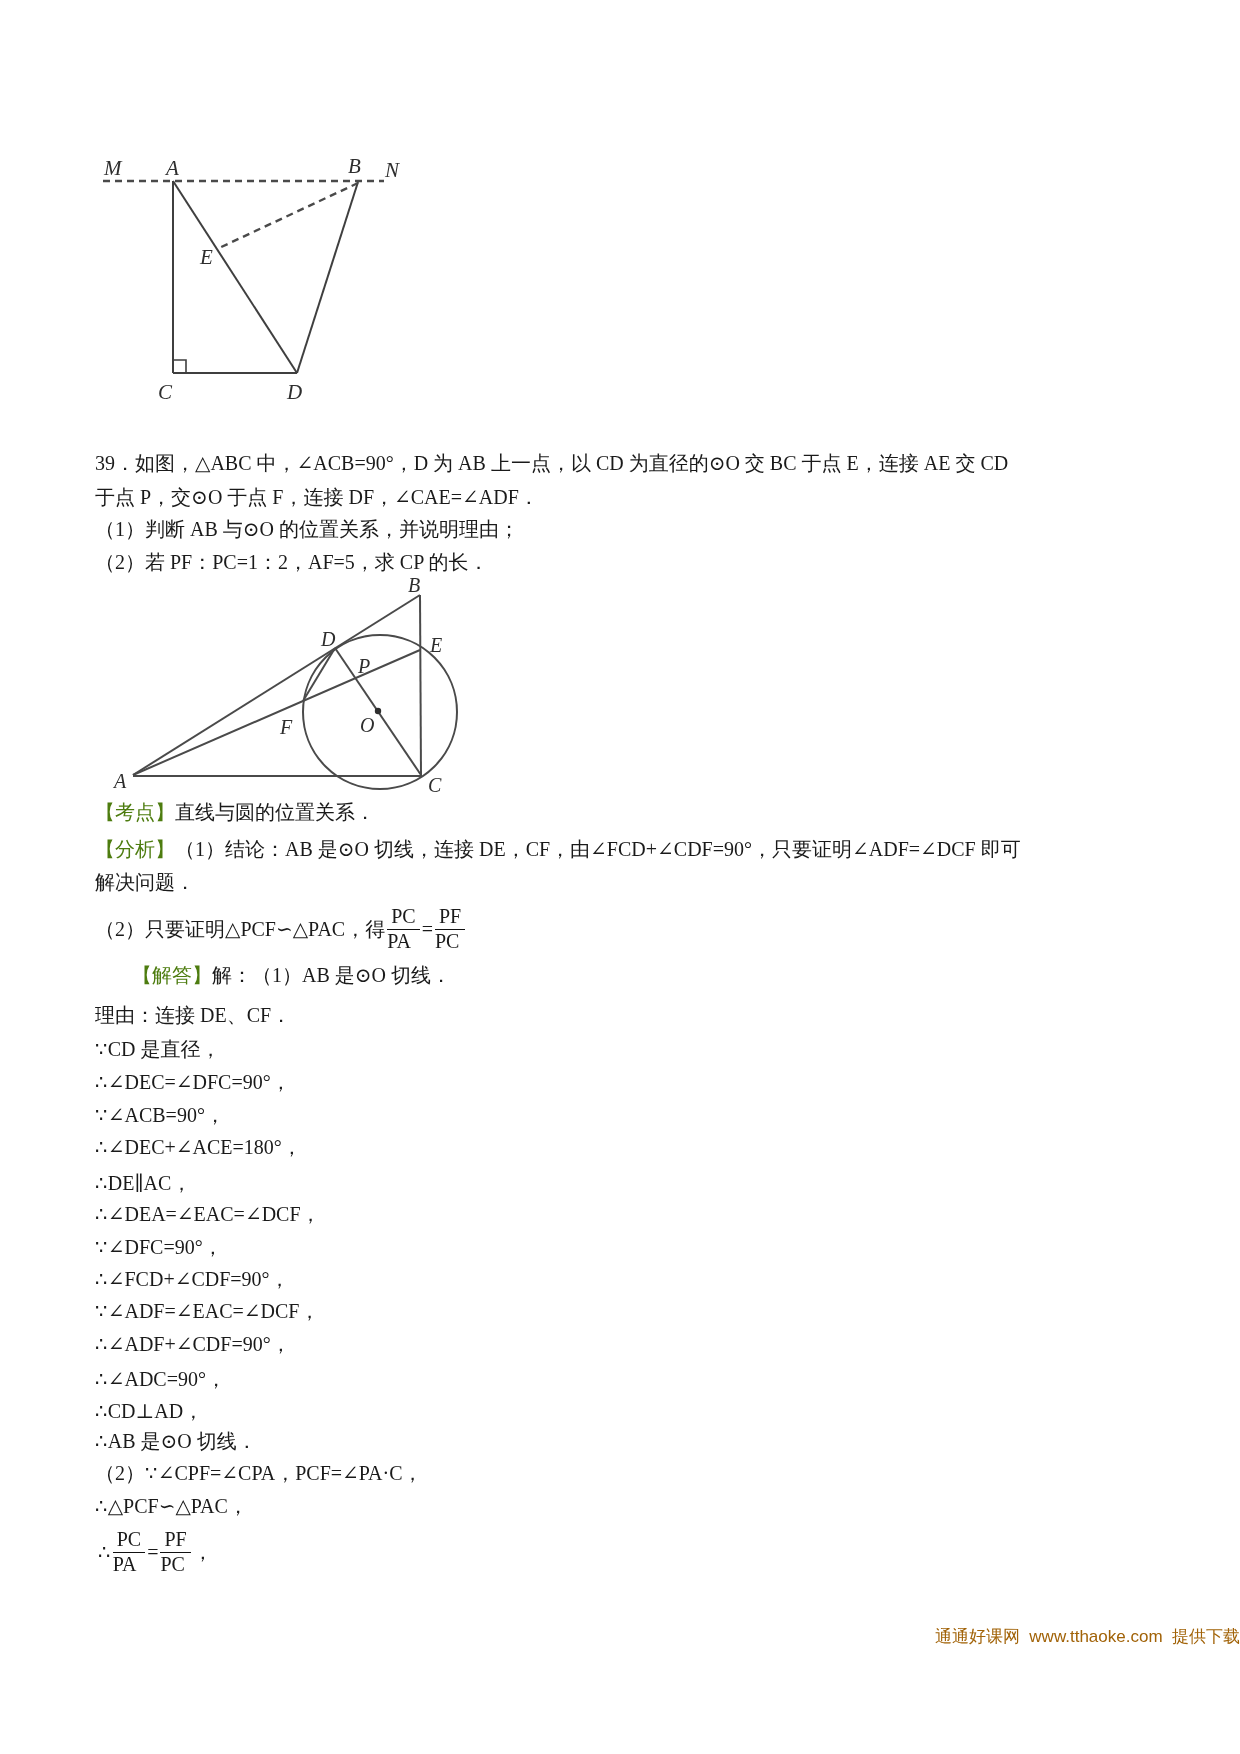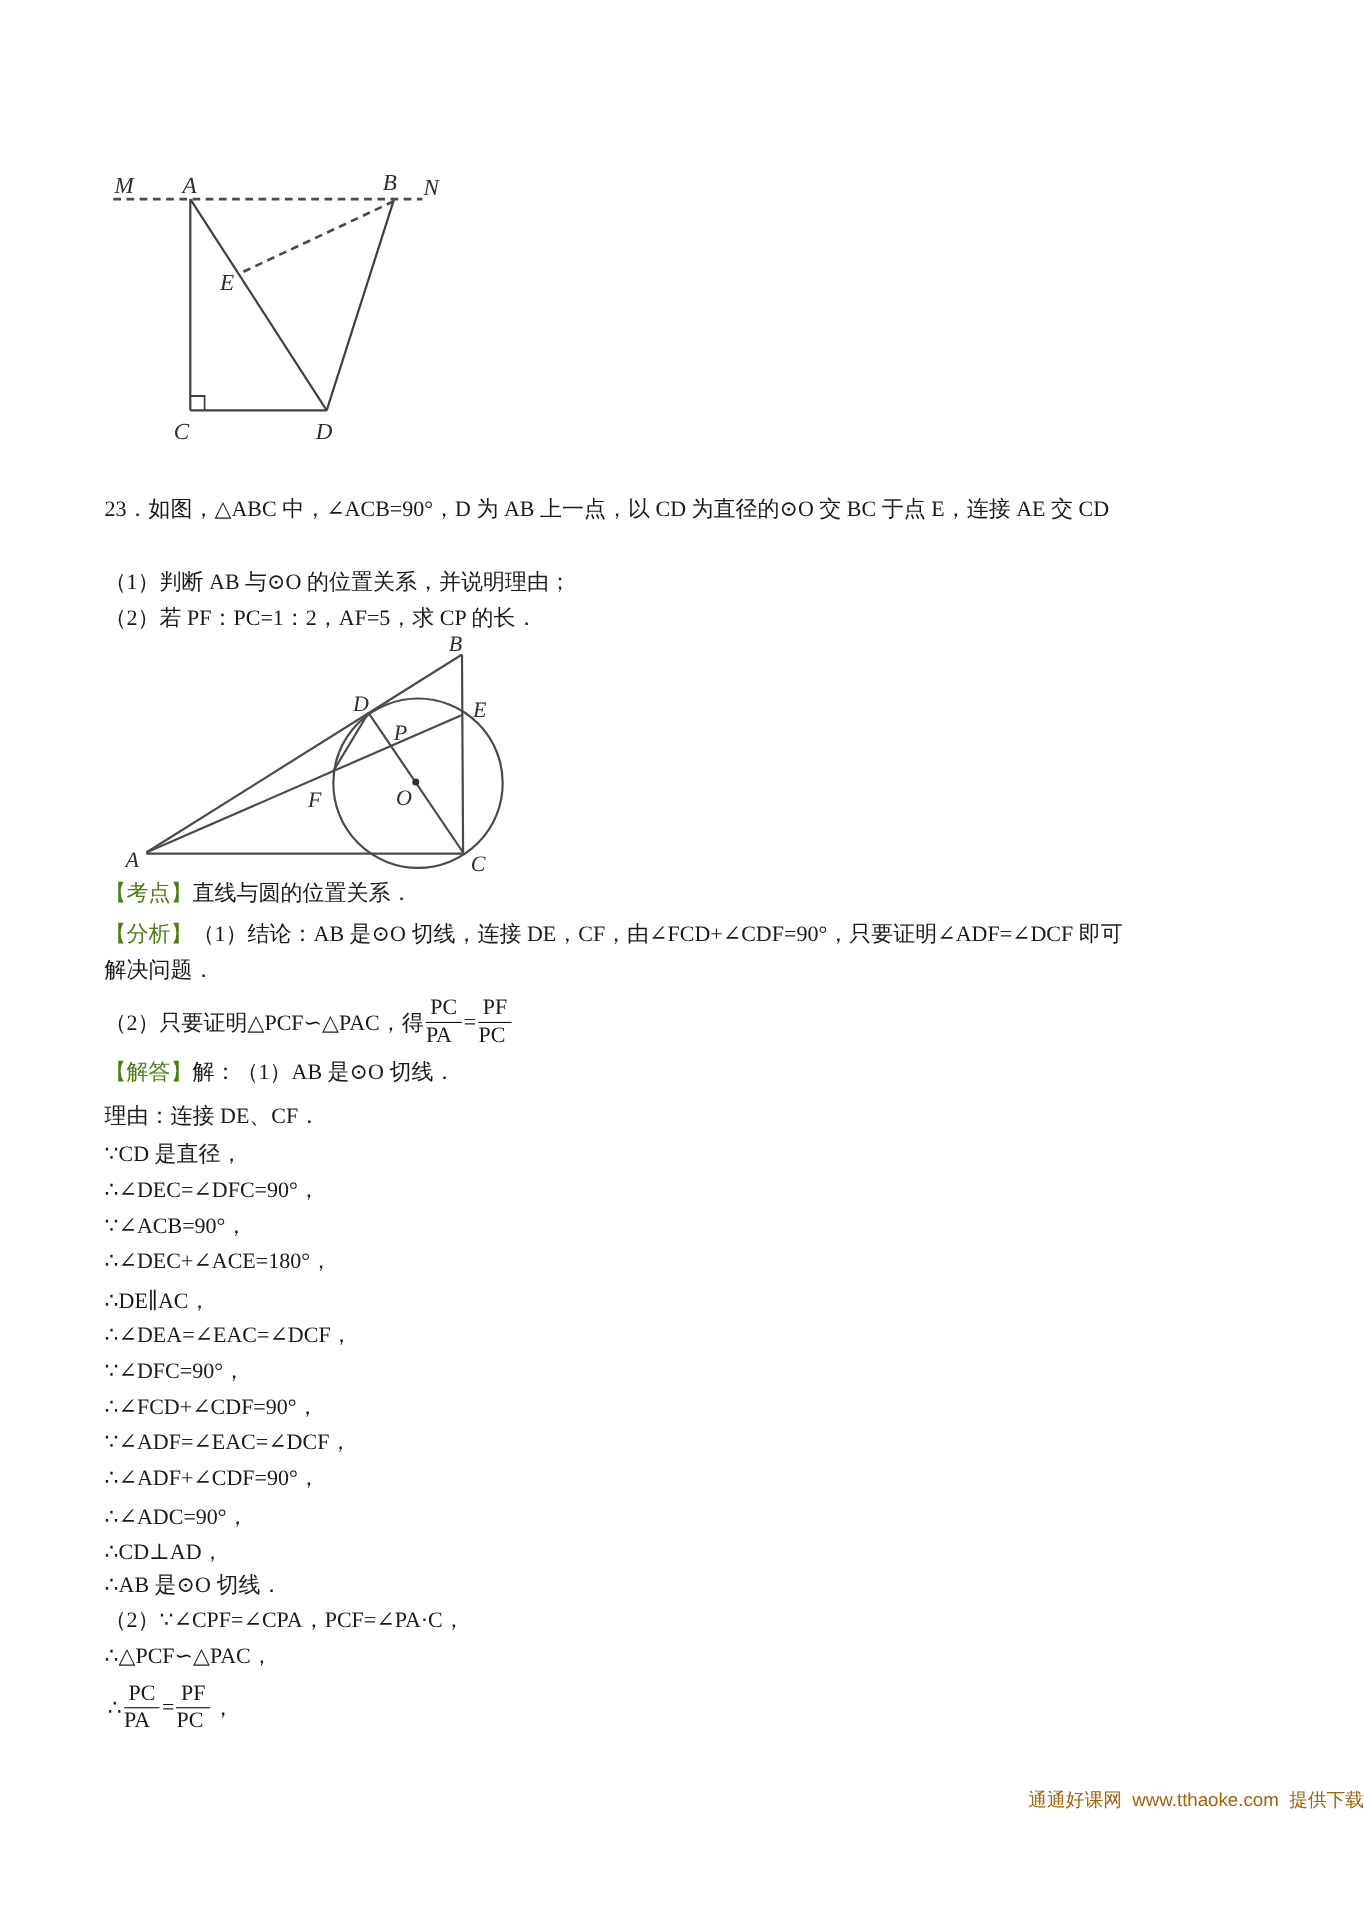--- a/index.html
+++ b/index.html
@@ -73,21 +73,22 @@
       <text class="fig-label" x="104" y="175" font-size="21">M</text>
       <text class="fig-label" x="166" y="175" font-size="21">A</text>
       <text class="fig-label" x="348" y="173" font-size="21">B</text>
       <text class="fig-label" x="385" y="177" font-size="21">N</text>
       <text class="fig-label" x="200" y="264" font-size="21">E</text>
       <text class="fig-label" x="158" y="399" font-size="21">C</text>
       <text class="fig-label" x="287" y="399" font-size="21">D</text>
     </svg>
   </div>
 
-  <div class="tline" style="top:450px;">23．如图，△ABC 中，∠ACB=90°，D 为 AB 上一点，以 CD 为直径的⊙O 交 BC 于点 E，连接 AE 交 CD</div>
+  <div class="tline" style="top:450px;">39．如图，△ABC 中，∠ACB=90°，D 为 AB 上一点，以 CD 为直径的⊙O 交 BC 于点 E，连接 AE 交 CD</div>
+  <div class="tline" style="top:484px;">于点 P，交⊙O 于点 F，连接 DF，∠CAE=∠ADF．</div>
   <div class="tline" style="top:516px;">（1）判断 AB 与⊙O 的位置关系，并说明理由；</div>
   <div class="tline" style="top:549px;">（2）若 PF：PC=1：2，AF=5，求 CP 的长．</div>
 
   <div class="figure" style="position:absolute; left:95px; top:575px;">
     <svg width="380" height="228" viewBox="95 575 380 228">
       <circle cx="380" cy="712" r="77" fill="none" stroke="#4a4a4a" stroke-width="2"></circle>
       <line x1="133" y1="775" x2="420" y2="595" stroke="#4a4a4a" stroke-width="2"></line>
       <line x1="420" y1="595" x2="421" y2="776" stroke="#4a4a4a" stroke-width="2"></line>
       <line x1="133" y1="776" x2="421" y2="776" stroke="#4a4a4a" stroke-width="2"></line>
       <line x1="133" y1="775" x2="420" y2="650" stroke="#4a4a4a" stroke-width="2"></line>
@@ -108,21 +109,21 @@
 
   <div class="tline" style="top:799px;"><span class="tag">【考点】</span><span>直线与圆的位置关系．</span></div>
 
   <div class="tline" style="top:836px;"><span class="tag">【分析】</span><span>（1）结论：AB 是⊙O 切线，连接 DE，CF，由∠FCD+∠CDF=90°，只要证明∠ADF=∠DCF 即可</span></div>
   <div class="tline" style="top:869px;">解决问题．</div>
 
   <div class="eqrow" style="top:903px; height:52px;">
     <span>（2）只要证明△PCF∽△PAC，得</span><span class="frac"><span class="num">PC</span><span class="den">PA</span></span><span>=</span><span class="frac"><span class="num">PF</span><span class="den">PC</span></span>
   </div>
 
-  <div class="tline" style="top:962px;"><span class="tag">【解答】</span><span>解：（1）AB 是⊙O 切线．</span></div>
+  <div class="tline" style="top:962px;margin-left:37px;"><span class="tag">【解答】</span><span>解：（1）AB 是⊙O 切线．</span></div>
 
   <div class="tline" style="top:1002px;">理由：连接 DE、CF．</div>
   <div class="tline" style="top:1036px;">∵CD 是直径，</div>
   <div class="tline" style="top:1069px;">∴∠DEC=∠DFC=90°，</div>
   <div class="tline" style="top:1102px;">∵∠ACB=90°，</div>
   <div class="tline" style="top:1134px;">∴∠DEC+∠ACE=180°，</div>
   <div class="tline" style="top:1170px;">∴DE∥AC，</div>
   <div class="tline" style="top:1201px;">∴∠DEA=∠EAC=∠DCF，</div>
   <div class="tline" style="top:1234px;">∵∠DFC=90°，</div>
   <div class="tline" style="top:1266px;">∴∠FCD+∠CDF=90°，</div>

